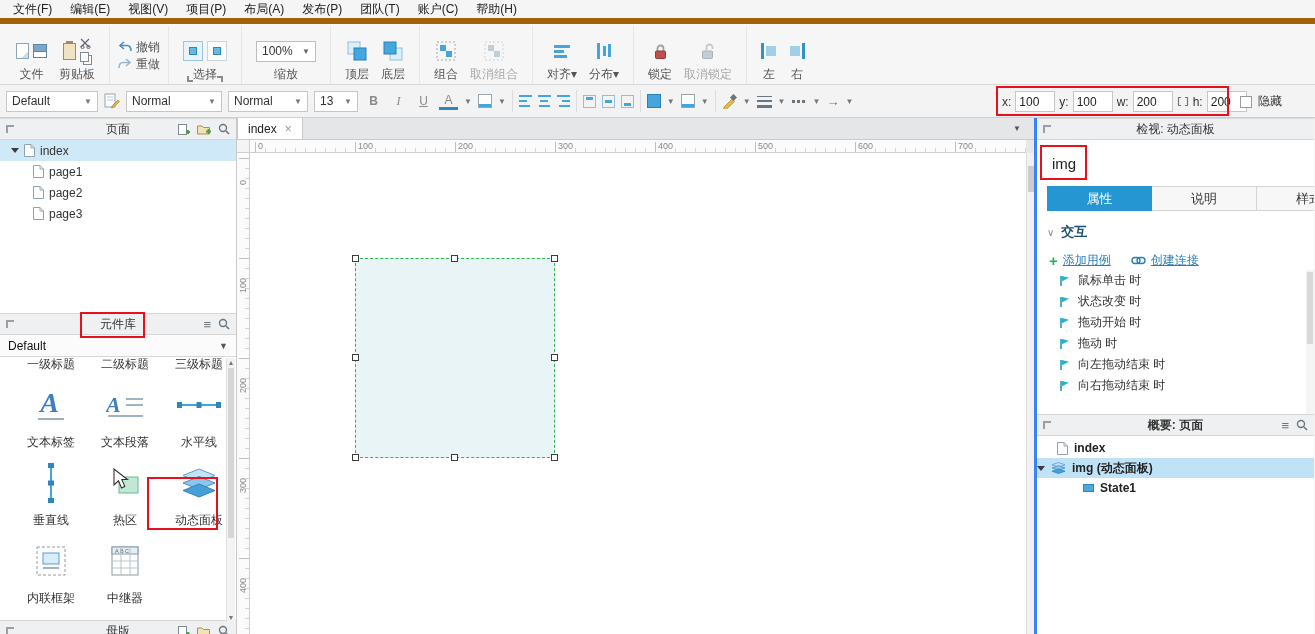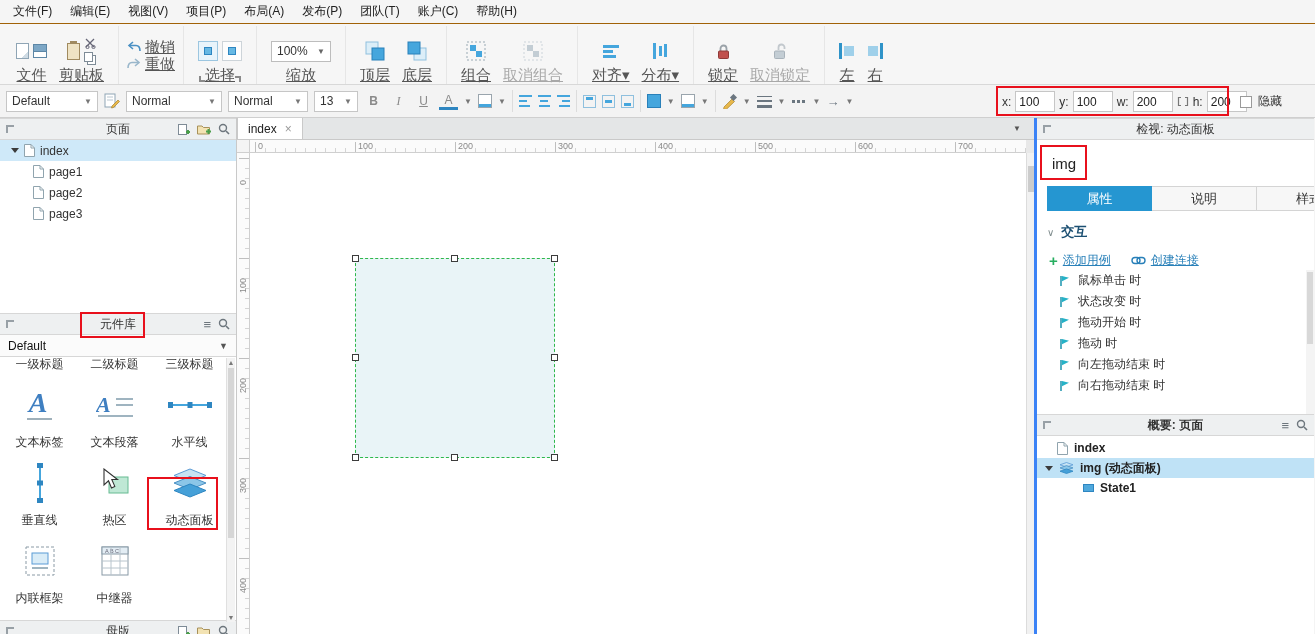--- a/index.html
+++ b/index.html
@@ -1,30 +1,30 @@
 <!DOCTYPE html>
 <html><head>
 <meta charset="utf-8">
 <style>
 *{margin:0;padding:0;box-sizing:border-box;}
 html,body{width:1315px;height:634px;}
 body{font-family:"Liberation Sans","DejaVu Sans",sans-serif;font-size:12px;color:#333;overflow:hidden;background:#fff;}
 .app{position:relative;width:1315px;height:634px;background:#f4f4f4;overflow:hidden;}
 
 
-.menubar{position:absolute;left:0;top:0;right:0;height:24px;background:#f5f5f5;border-bottom:1px solid #a16207;display:flex;align-items:center;padding-left:4px;z-index:5;}
+.menubar{position:absolute;left:0;top:0;right:0;height:24px;background:#f5f5f5;border-bottom:6px solid #a16207;display:flex;align-items:center;padding-left:4px;z-index:5;}
 .menu-item{padding:2px 9px;font-size:12px;color:#222;}
 
 
 .toolbar{position:absolute;left:0;top:24px;right:0;height:61px;background:#f6f6f6;border-bottom:1px solid #d8d8d8;display:flex;align-items:stretch;padding:2px 2px 0 2px;z-index:5;}
 .tgroup{display:flex;align-items:center;padding:0 8px;}
 .tgroup+.tgroup{border-left:1px solid #e6e6e6;}
 .tool{display:flex;flex-direction:column;align-items:center;justify-content:flex-end;height:54px;padding:0 6px;}
 .tool .islot{height:32px;display:flex;align-items:center;justify-content:center;gap:4px;}
-.tlabel{font-size:15px;color:#555;line-height:15px;white-space:nowrap;text-decoration:underline;}
+.tlabel{font-size:12px;color:#555;line-height:15px;white-space:nowrap;}
 .tool.disabled .tlabel{color:#a8a8a8;}
 .minicol{display:flex;flex-direction:column;justify-content:center;gap:5px;height:54px;}
 .minirow{display:flex;align-items:center;gap:4px;}
 .minirow .tlabel{line-height:12px;}
 .ic-doc{display:inline-block;width:13px;height:16px;background:linear-gradient(135deg,#fff 75%,#cfdbe4 75%);border:1px solid #8fa5b5;}
 .ic-save{display:inline-block;width:14px;height:14px;background:#7da7c6;border:1px solid #5d87a6;box-shadow:inset 0 -5px 0 #fff,inset 0 -6px 0 #5d87a6;}
 .ic-clip{display:inline-block;width:13px;height:17px;border:1px solid #a08a5f;background:#efe3c4;position:relative;}
 .ic-clip::before{content:"";position:absolute;left:2px;top:-3px;width:7px;height:3px;background:#a08a5f;}
 .ic-copy{display:inline-block;width:9px;height:10px;border:1px solid #7e8b96;background:#fff;box-shadow:3px 3px 0 -1px #fff,3px 3px 0 0 #7e8b96;margin-right:3px;margin-bottom:3px;}
 .ic-selmode{display:inline-block;width:20px;height:20px;position:relative;background:#fdfdfd;border:1px solid #cdd4d9;}
@@ -87,21 +87,21 @@
 .pin{width:8px;height:8px;border-left:2px solid #98a0a6;border-top:2px solid #98a0a6;z-index:1;}
 .picons{margin-left:auto;display:flex;align-items:center;gap:7px;z-index:1;}
 .ic-menu{font-size:13px;color:#6d767d;line-height:1;}
 .ptree{height:173px;background:#fff;}
 .trow{height:21px;display:flex;align-items:center;gap:5px;font-size:12px;}
 .trow.sel{background:#cfe9f9;}
 .trow .pad6{width:6px;} .trow .pad28{width:28px;}
 .expander{width:0;height:0;border-top:5px solid #3c3c3c;border-left:4px solid transparent;border-right:4px solid transparent;}
 .lib-select{height:22px;border-bottom:1px solid #d7d7d7;background:#fbfbfb;display:flex;align-items:center;padding:0 8px;font-size:12px;color:#111;}
 .lib-select .caret{margin-left:auto;font-size:9px;color:#555;}
-.wgrid{position:relative;height:263px;overflow:hidden;padding-left:2px;}
+.wgrid{position:relative;height:263px;overflow:hidden;padding-left:14px;}
 .wrow{display:flex;}
 .wrow.first{margin-top:-60px;}
 .wcell{width:75px;height:78px;display:flex;flex-direction:column;align-items:center;justify-content:flex-end;padding-bottom:3px;}
 .wicon{flex:1;display:flex;align-items:center;justify-content:center;width:100%;}
 .wlabel{font-size:12px;color:#333;line-height:16px;white-space:nowrap;}
 .wA{font-family:"Liberation Serif","DejaVu Serif",serif;font-style:italic;font-weight:bold;color:#3f7fc1;font-size:28px;line-height:1;border-bottom:2px solid #9fb0ba;padding:0 5px 1px 2px;}
 .lscroll{position:absolute;right:1px;top:240px;width:9px;height:264px;background:#f3f3f3;border-left:1px solid #e0e0e0;}
 .lscroll .thumb{position:absolute;left:1px;right:1px;top:10px;height:170px;background:#d6d6d6;}
 .sarrow{position:absolute;left:0;right:0;text-align:center;font-size:7px;color:#7a7a7a;line-height:9px;}
 
@@ -766,21 +766,21 @@
         </span>
       </div>
       <div style="height:2px;"></div>
       <div class="orow" style="padding-left:20px;">
         <svg width="11" height="13">
             <path d="M0.5 0.5 H7 L10.5 4 V12.5 H0.5 Z" fill="#fff" stroke="#90a4ae"></path>
             <path d="M7 0.5 V4 H10.5" fill="none" stroke="#90a4ae"></path>
           </svg>
         <span>index</span>
       </div>
-      <div class="orow sel" style="padding-left:8px;">
+      <div class="orow sel" style="padding-left:0;">
         <span class="expander"></span>
         <svg width="15" height="12">
             <path d="M7.5 0.5 L14 2.8 L7.5 5.1 L1 2.8 Z" fill="#c6e3f4" stroke="#5b9bd5" stroke-width="0.8"></path>
             <path d="M7.5 3.6 L14 5.9 L7.5 8.2 L1 5.9 Z" fill="#8cc6e8" stroke="#4a90c4" stroke-width="0.8"></path>
             <path d="M7.5 6.9 L14 9.2 L7.5 11.5 L1 9.2 Z" fill="#45a0d8" stroke="#2e86c1" stroke-width="0.8"></path>
           </svg>
         <span>img (动态面板)</span>
       </div>
       <div class="orow" style="padding-left:46px;">
         <span class="sicon"></span>

